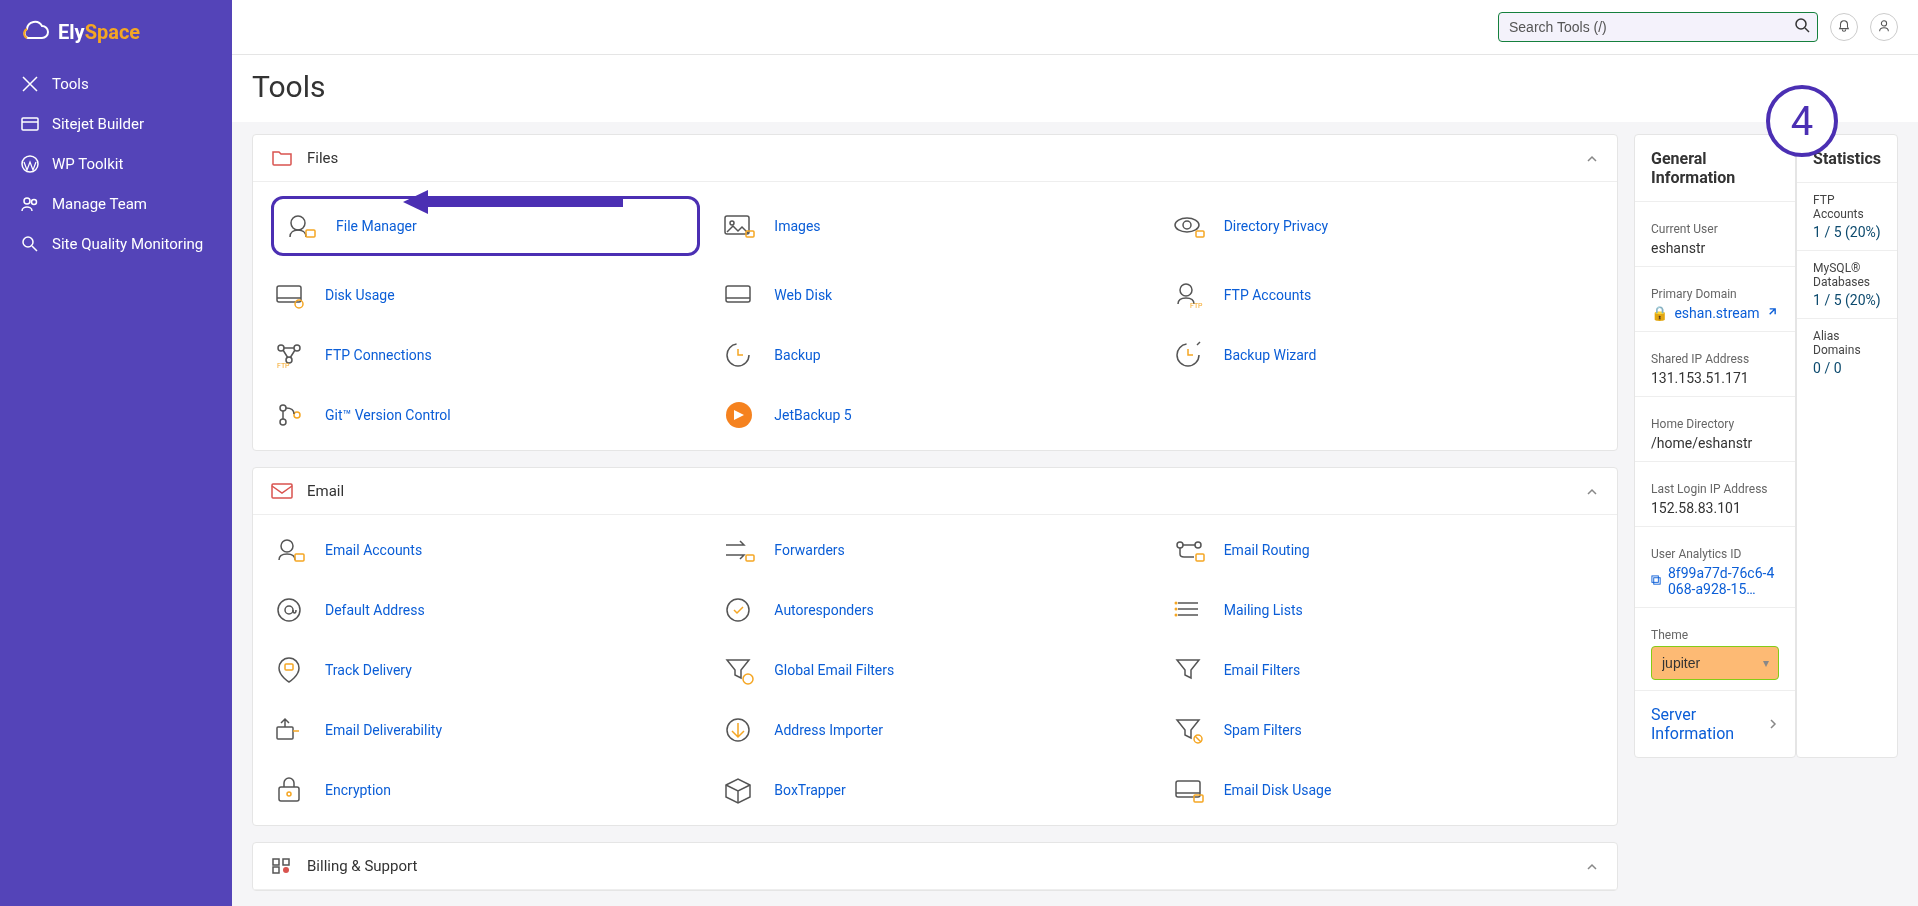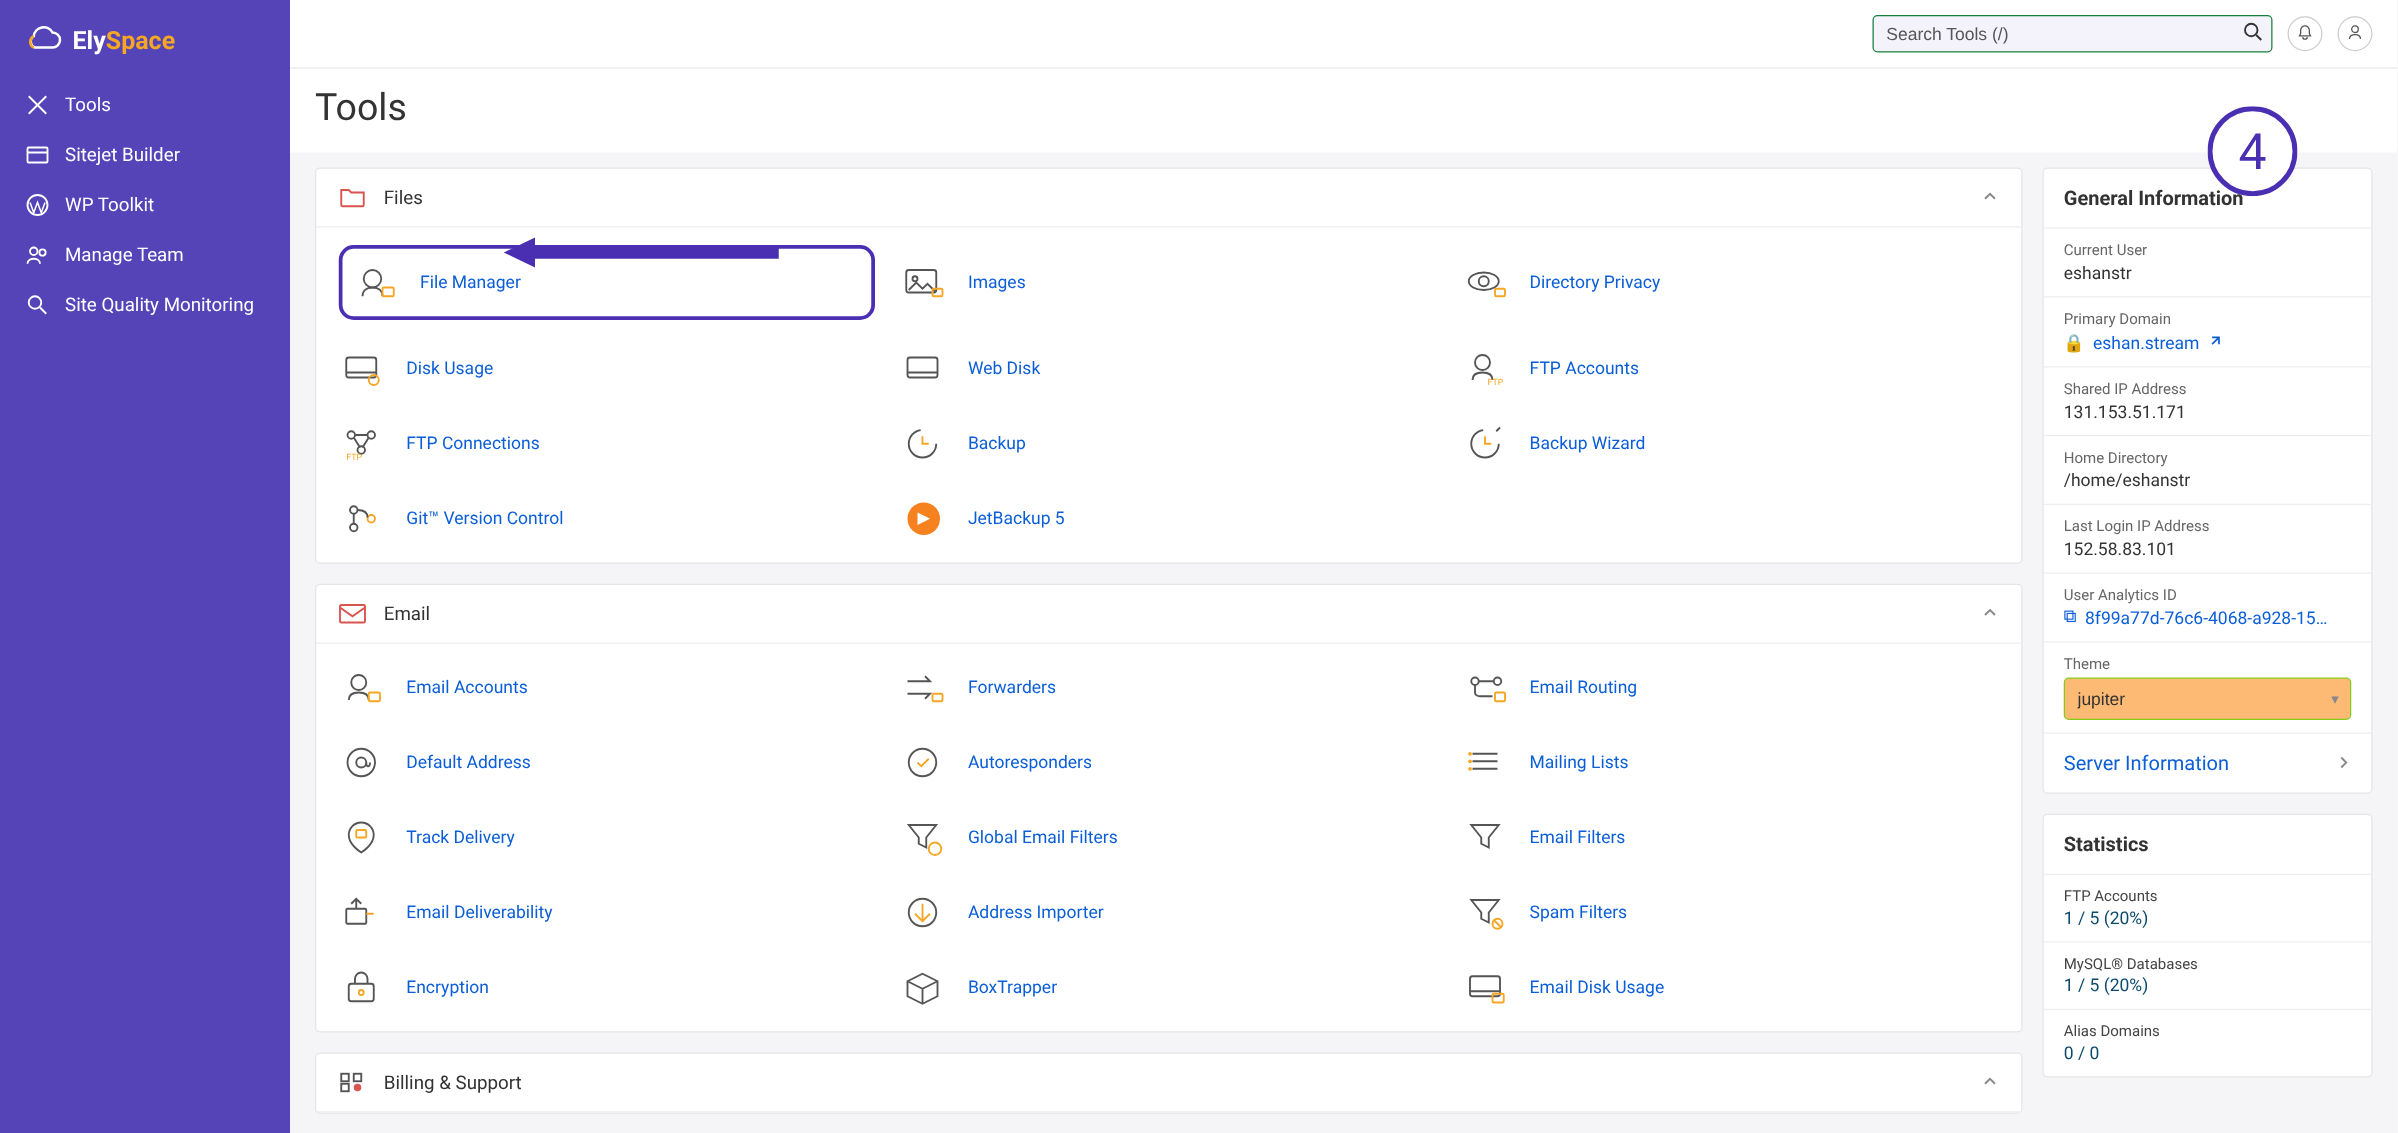--- a/index.html
+++ b/index.html
@@ -20,38 +20,38 @@
 .search-input::placeholder { color: #555; }
 .search-btn-icon { position: absolute; right: 8px; top: 50%; transform: translateY(-50%); }
 .topbar-btn { width: 28px; height: 28px; border: 1px solid #ccc; border-radius: 50%; display: flex; align-items: center; justify-content: center; background: #fff; cursor: pointer; }
 
 .content { display: flex; gap: 16px; padding: 12px 20px 20px; background: #f5f5f7; flex: 1; align-items: flex-start; }
 .content-left { flex: 1; display: flex; flex-direction: column; gap: 16px; }
 .page-title { font-size: 30px; font-weight: 400; color: #333; padding: 10px 20px 10px; background: #fff; margin: -12px -20px 0; border-bottom: 1px solid #eee; }
 .page-title-wrap { background: #fff; padding: 14px 20px; margin-bottom: 4px; border-radius: 0; }
 
 .panel { background: #fff; border: 1px solid #e5e5e5; border-radius: 4px; }
-.panel-head { display: flex; justify-content: space-between; padding: 14px 18px; border-bottom: 1px solid #eee; }
+.panel-head { display: flex; align-items: center; justify-content: space-between; padding: 14px 18px; border-bottom: 1px solid #eee; }
 .panel-head-l { display: flex; align-items: center; gap: 14px; }
 .panel-head-icon { width: 22px; height: 18px; }
 .panel-title { font-size: 15px; color: #333; }
 .collapse-icon { width: 14px; height: 14px; color: #888; }
 .panel-body { padding: 14px 18px; }
 .tool-grid { display: grid; grid-template-columns: repeat(3, 1fr); row-gap: 18px; column-gap: 20px; }
 .tool { display: flex; align-items: center; gap: 18px; cursor: pointer; padding: 6px 2px; }
 .tool-icon { width: 34px; height: 30px; flex-shrink: 0; position: relative; }
 .tool-label { color: #0b5ed7; font-size: 14px; }
 .tool.highlight { border: 3px solid #4b2fb3; border-radius: 12px; padding: 12px 10px; }
 
-.aside { width: 264px; display: flex; flex-direction: column; gap: 16px; }
+.aside { width: 264px; display: flex; flex-direction: row; }
 .info-panel { background: #fff; border: 1px solid #e5e5e5; border-radius: 4px; }
 .info-head { padding: 14px 16px; font-weight: 700; border-bottom: 1px solid #eee; }
 .info-row { padding: 10px 16px; border-bottom: 1px solid #eee; }
 .info-row:last-child { border-bottom: none; }
-.info-label { font-size: 12px; color: #666; margin-bottom: 4px; }
+.info-label { font-size: 12px; color: #666; margin-bottom: 4px; margin-top: 10px; }
 .info-value { font-size: 14px; color: #333; word-break: break-all; }
 .info-value a { color: #0b5ed7; text-decoration: none; display: inline-flex; align-items: center; gap: 6px; }
 .theme-select { width: 100%; padding: 8px 10px; border: 1px solid #84cc16; border-radius: 4px; background: #fdba74; font-size: 14px; color: #333; appearance: none; }
 .theme-wrap { position: relative; }
 .theme-wrap::after { content: "▾"; position: absolute; right: 10px; top: 50%; transform: translateY(-50%); color: #888; pointer-events: none; font-size: 12px; }
 .server-info { display: flex; align-items: center; justify-content: space-between; padding: 14px 16px; color: #0b5ed7; cursor: pointer; }
 
 .badge-4 { position: fixed; top: 85px; right: 80px; width: 72px; height: 72px; border: 4px solid #4b2fb3; border-radius: 50%; display: flex; align-items: center; justify-content: center; font-size: 40px; color: #4b2fb3; font-weight: 400; background: #fff; z-index: 100; }
 
 .arrow-annot { position: absolute; pointer-events: none; }

